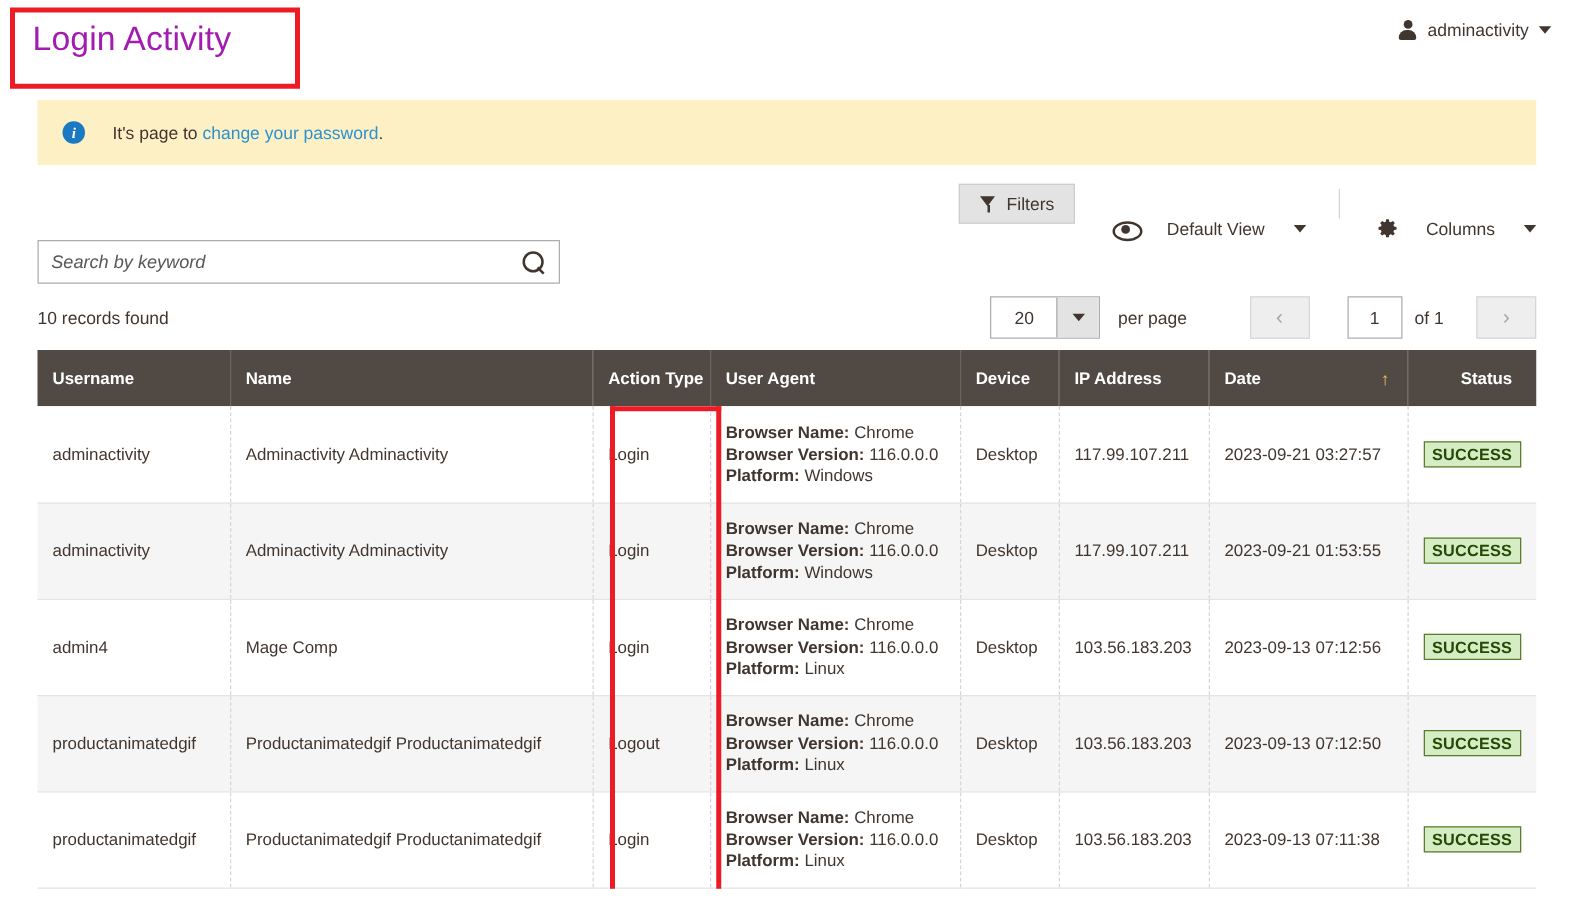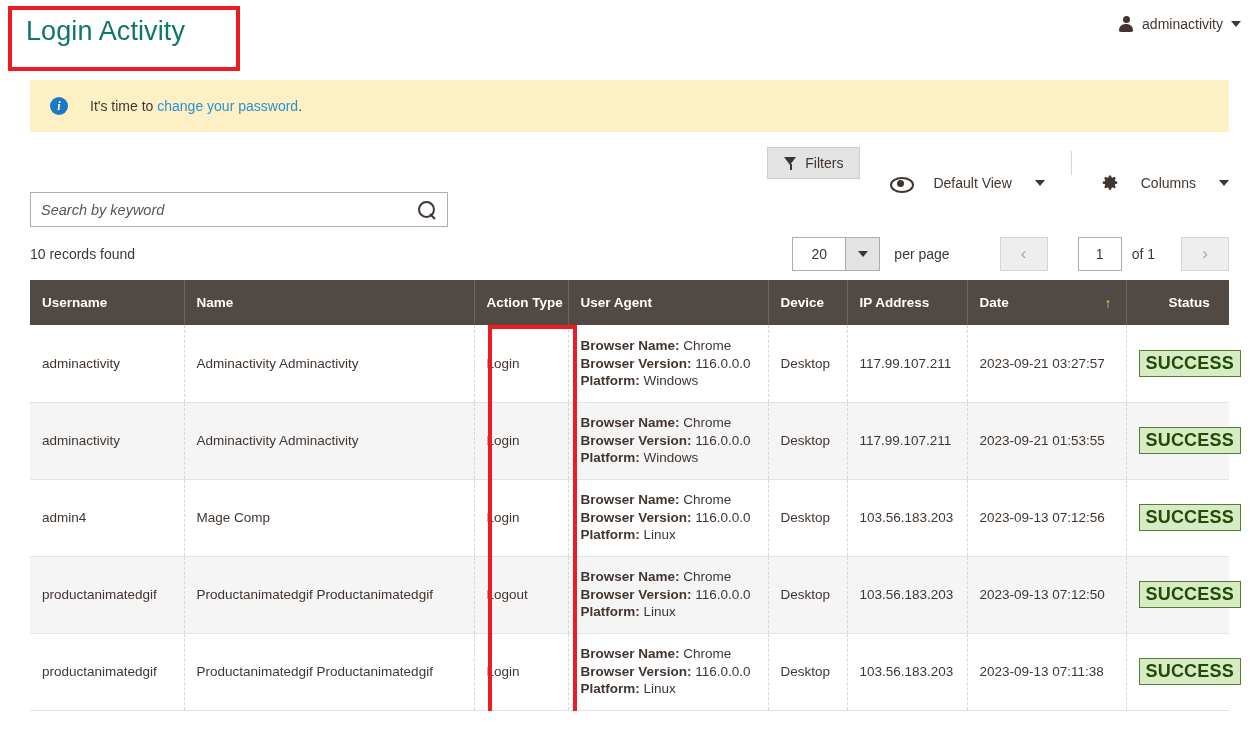--- a/index.html
+++ b/index.html
@@ -15,21 +15,21 @@
   
   .page-header {
     position: relative;
     height: 72px;
   }
   .page-title {
     position: absolute;
     left: 26px; top: 16px;
     font-size: 27px;
     font-weight: 400;
-    color: #0f766e;
+    color: #a21caf;
     letter-spacing: .1px;
   }
   .title-highlight {
     position: absolute;
     left: 8px; top: 6px;
     width: 232px; height: 65px;
     border: 4px solid #ed1c24;
     pointer-events: none;
   }
   .user-menu {
@@ -349,21 +349,21 @@
   table.grid tbody tr.even td { background: #f5f5f5; }
   table.grid tbody tr.odd td { background: #ffffff; }
   .ua-line { line-height: 17.5px; white-space: nowrap; }
   .ua-line b { font-weight: bold; color: #41362f; }
   .ua-line span { color: #41362f; text-align: right; }
   .status-badge {
     display: inline-block;
     background: #d5ecc4;
     border: 1px solid #5a7c2f;
     color: #234b05;
-    font-size: 18px;
+    font-size: 13px;
     font-weight: bold;
     padding: 2px 6px;
     letter-spacing: .2px;
   }
 
   
   .col-highlight {
     position: absolute;
     left: 458px;
     top: 45px;
@@ -385,21 +385,21 @@
   <div class="user-menu">
     <span class="user-icon"></span>
     <span>adminactivity</span>
     <span class="caret-down"></span>
   </div>
 </div>
 
 <div class="notice">
   <span class="info-icon">i</span>
   <span>
-    <span>It's time to </span><a href="#">change your password</a><span>.</span>
+    <span>It's page to </span><a href="#">change your password</a><span>.</span>
   </span>
 </div>
 
 <div class="toolbar">
   <div class="btn-filters">
     <span class="funnel-icon"></span>
     <span>Filters</span>
   </div>
 
   <div class="tool-group">

